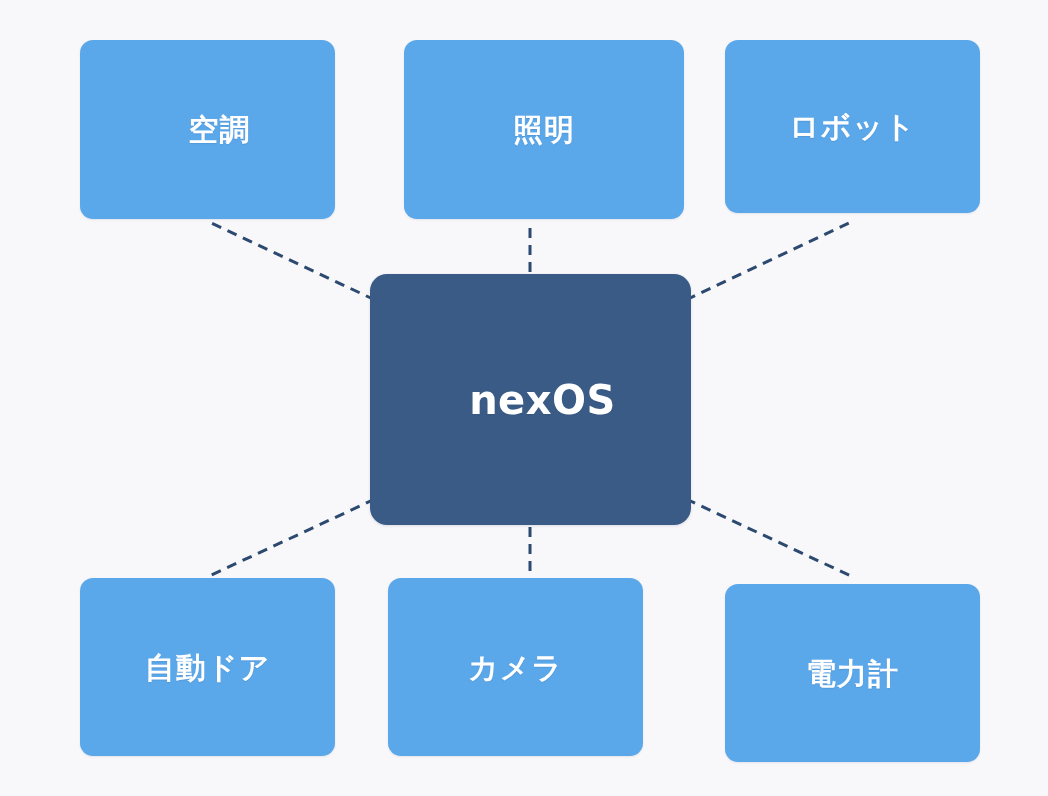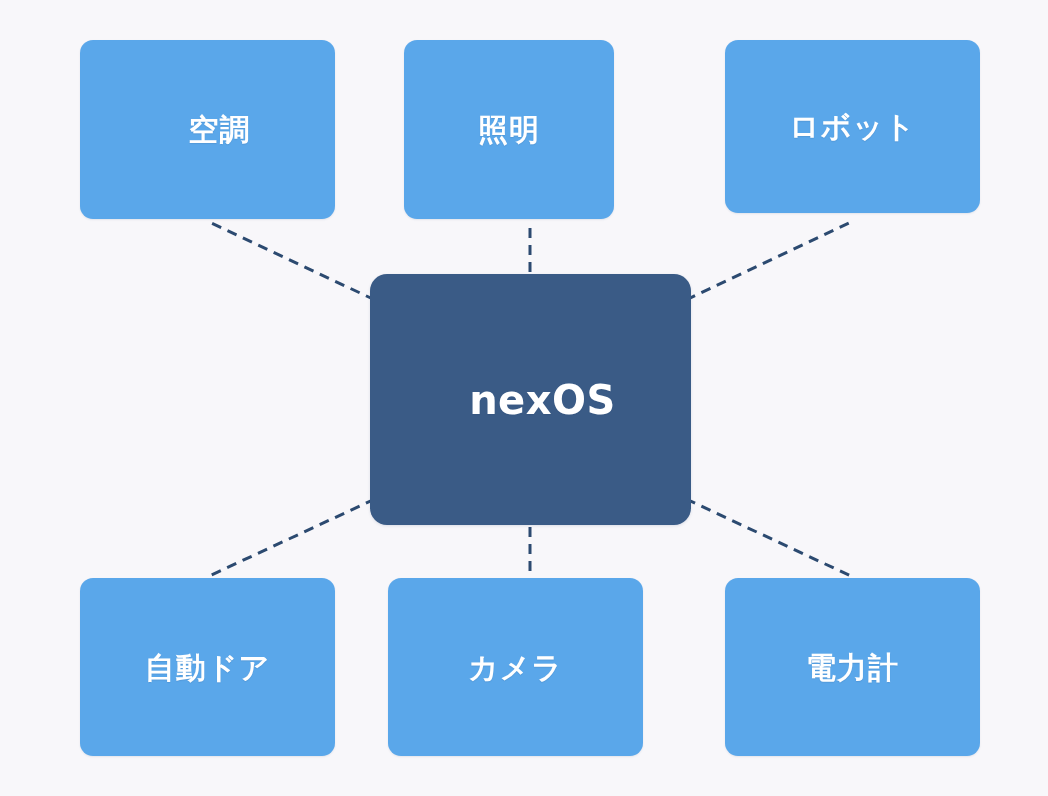--- a/index.html
+++ b/index.html
@@ -53,21 +53,21 @@
     padding-left: 24px;
   }
   .node-label {
     display: block;
     line-height: 1.1;
     text-shadow: 0 1px 1px rgba(30, 60, 100, 0.12);
   }
 
   
   .pos-tl { left: 80px;  top: 40px;  width: 255px; height: 179px; padding-left: 24px; }
-  .pos-tc { left: 404px; top: 40px;  width: 210px; height: 179px; }
+  .pos-tc { left: 404px; top: 40px;  width: 280px; height: 179px; }
   .pos-tr { left: 725px; top: 40px;  width: 255px; height: 173px; }
   .pos-bl { left: 80px;  top: 578px; width: 255px; height: 178px; }
   .pos-bc { left: 388px; top: 578px; width: 255px; height: 178px; }
   .pos-br { left: 725px; top: 578px; width: 255px; height: 178px; }
   .pos-center { left: 370px; top: 274px; width: 321px; height: 251px; }
 </style>
 </head>
 <body style="background: rgb(248, 247, 250);">
 
 <div id="diagram">
@@ -100,17 +100,17 @@
   </div>
 
   <div class="node node-leaf pos-bl" style="background: rgb(90, 167, 234); color: rgb(255, 255, 255);">
     <span class="node-label">自動ドア</span>
   </div>
 
   <div class="node node-leaf pos-bc" style="background: rgb(90, 167, 234); color: rgb(255, 255, 255);">
     <span class="node-label">カメラ</span>
   </div>
 
-  <div class="node node-leaf pos-br" style="background: rgb(90, 167, 234); color: rgb(255, 255, 255);">
+  <div class="node node-leaf pos-br" style="background: rgb(90, 167, 234); color: rgb(255, 255, 255); margin-top: 6px;">
     <span class="node-label">電力計</span>
   </div>
 
 </div>
 
 </body></html>

